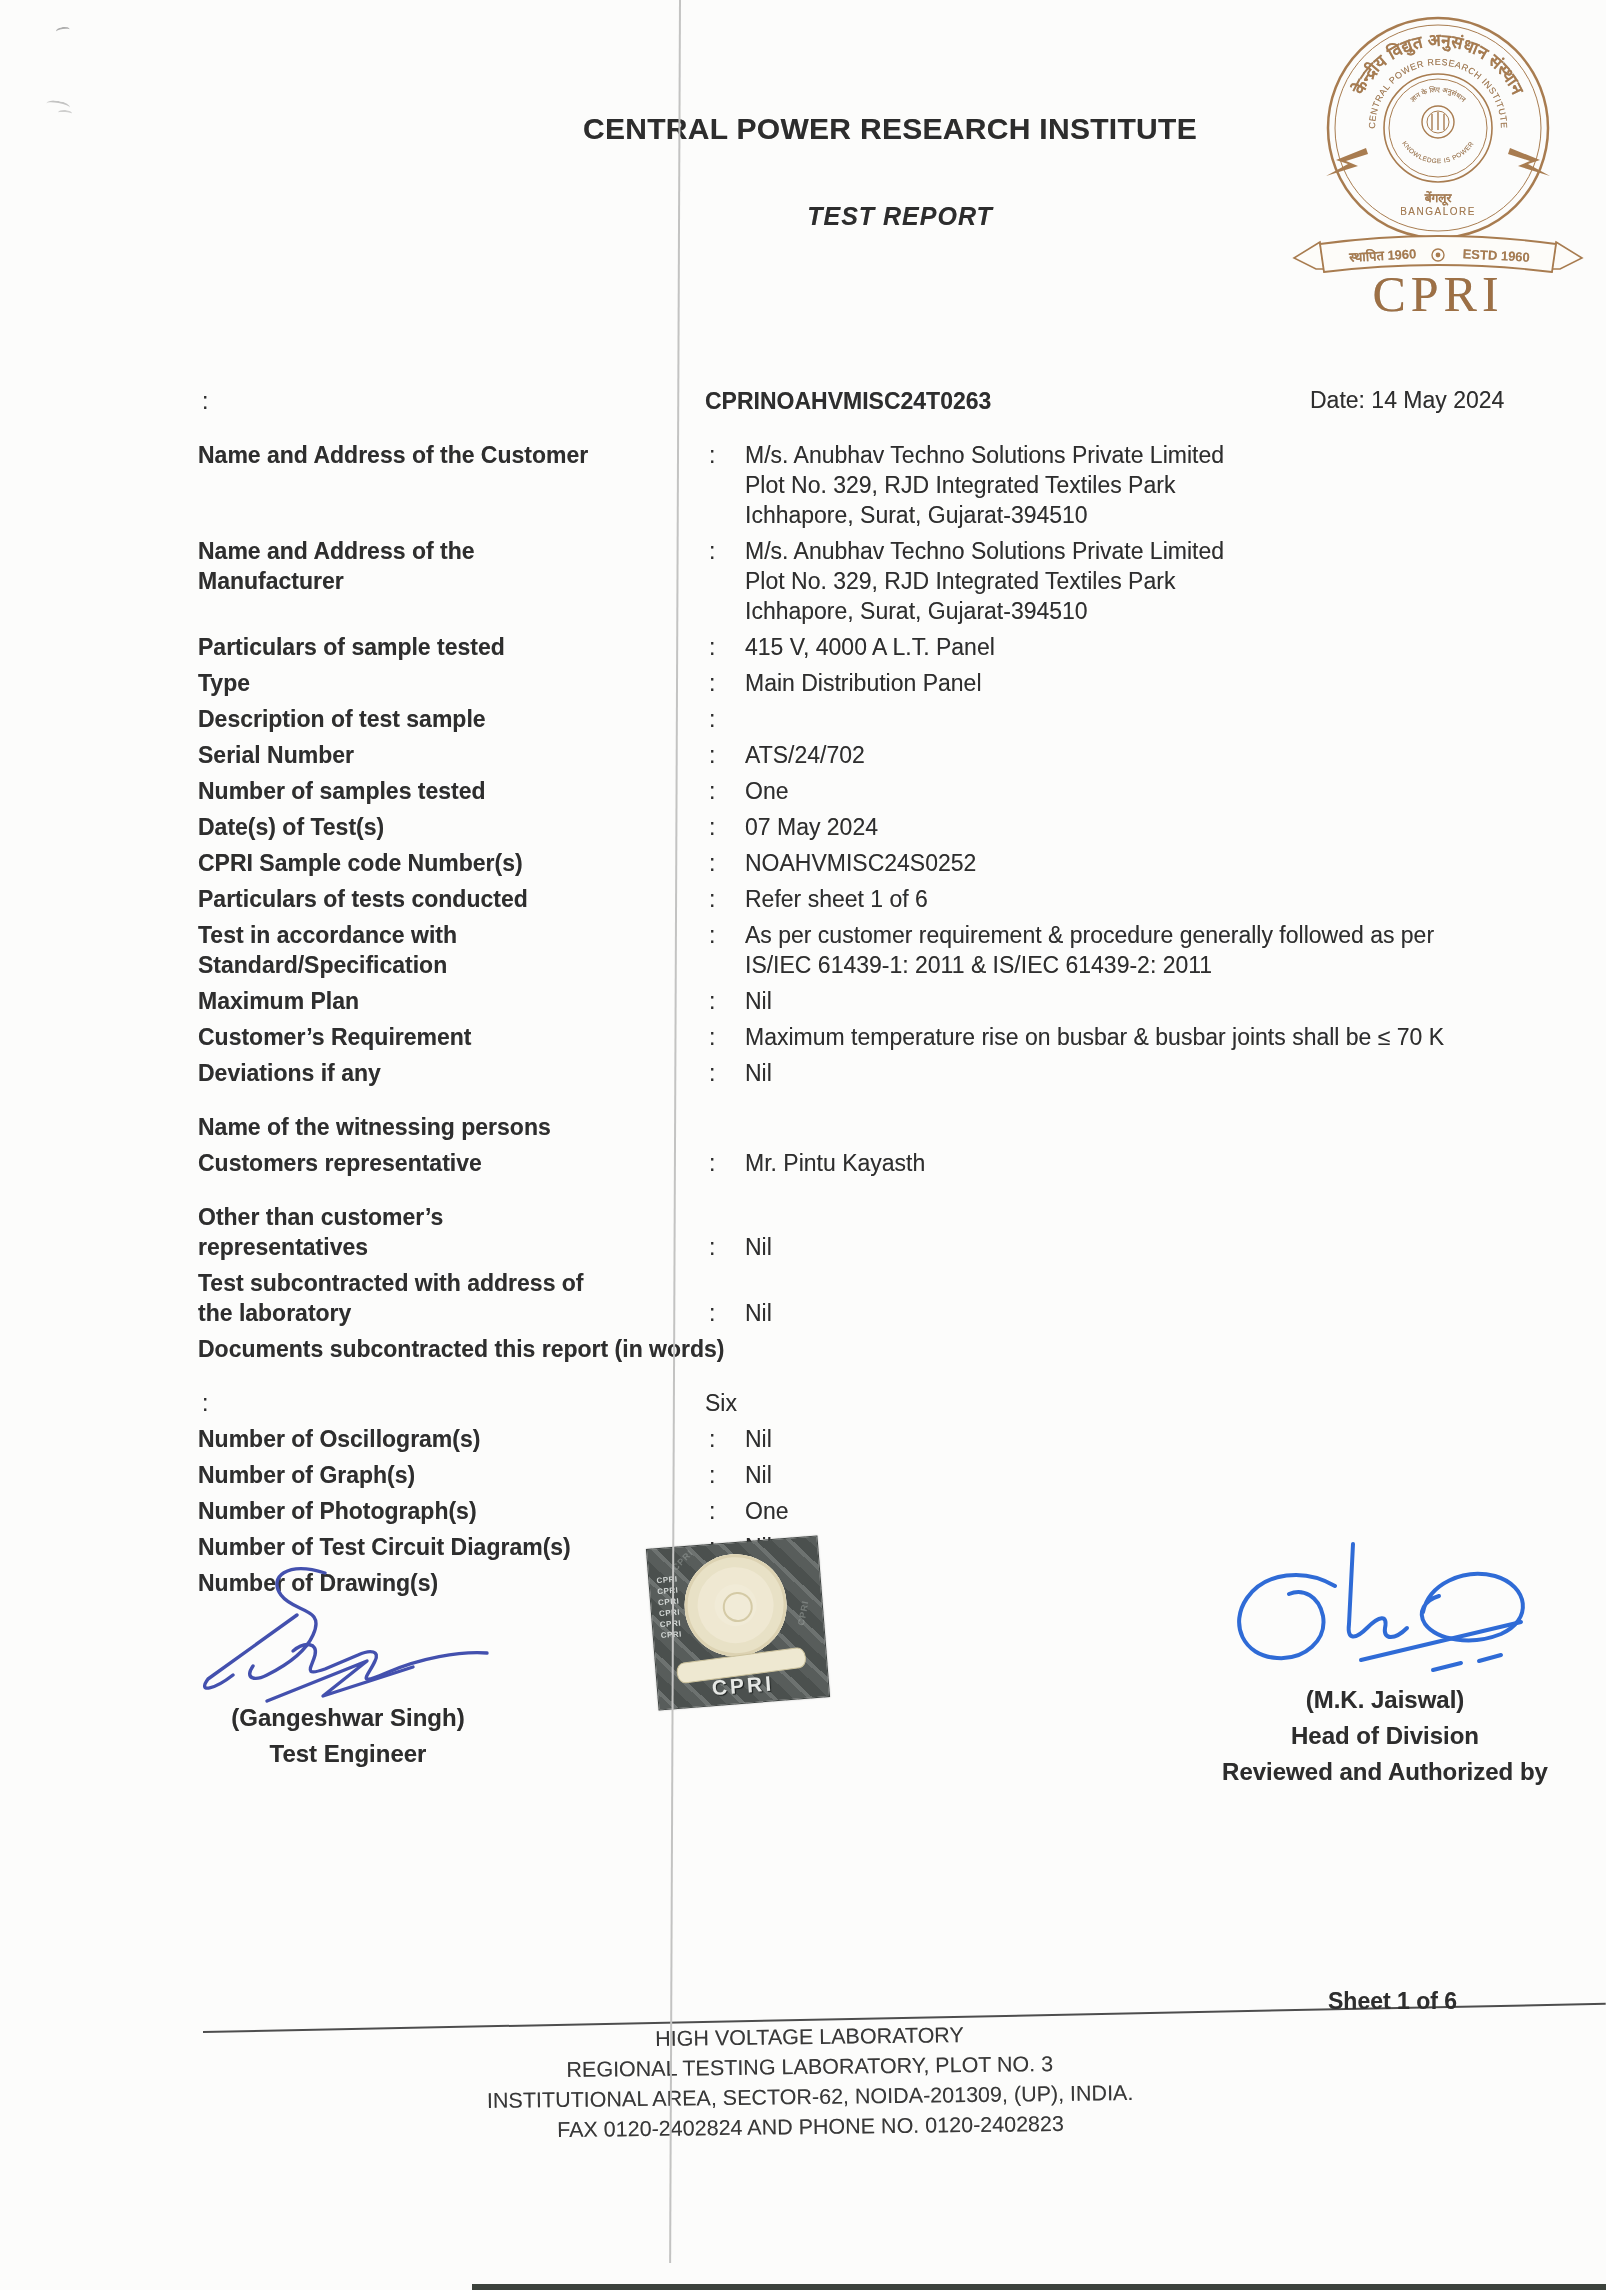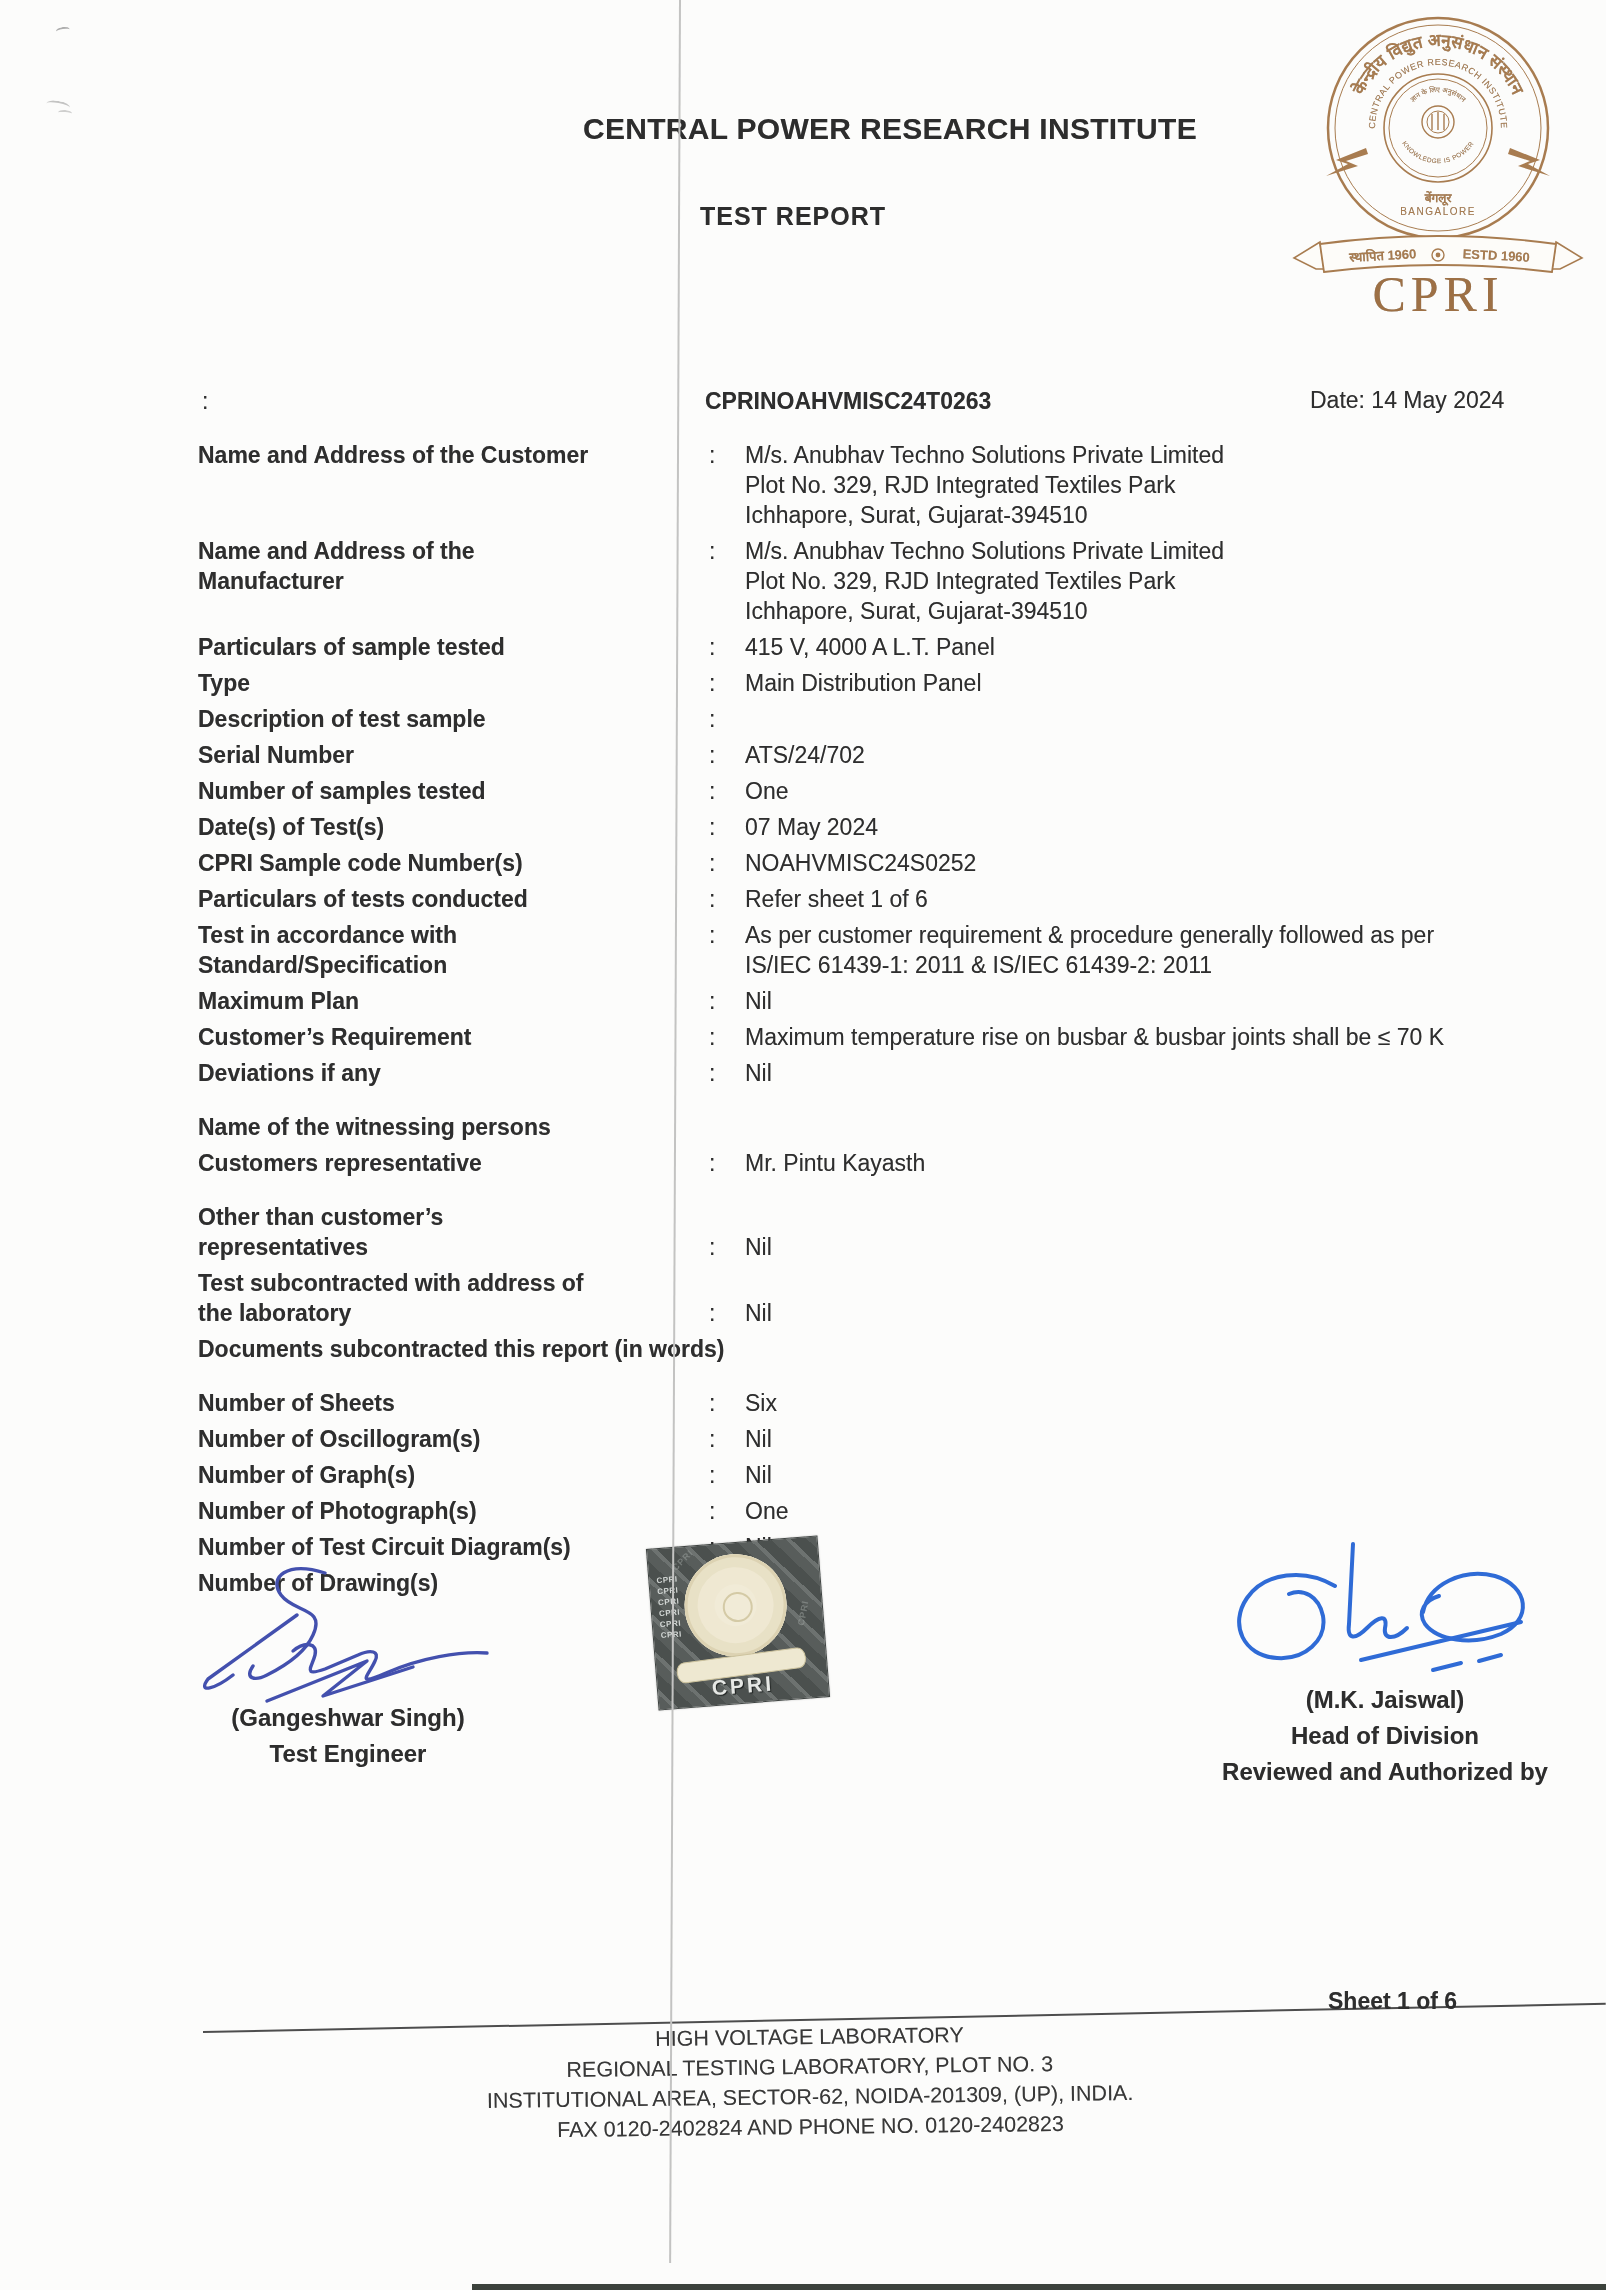--- a/index.html
+++ b/index.html
@@ -5,22 +5,22 @@
   html,body{margin:0;padding:0;background:#e8e8e8;}
   .page{
     position:relative;width:1606px;height:2290px;margin:0 auto;
     background:#fcfcfb;overflow:hidden;
     font-family:"Liberation Sans",sans-serif;color:#2e2e2e;
     text-shadow:0 0 .6px rgba(46,46,46,.35);
   }
   
   .doc-title{position:absolute;left:560px;top:112px;width:660px;text-align:center;
     font-size:30px;font-weight:bold;letter-spacing:.3px;color:#2d2d2d;}
-  .report-type{position:absolute;left:700px;top:202px;width:400px;text-align:left;
-    font-size:25px;font-weight:bold;letter-spacing:1px;color:#2d2d2d;}
+  .report-type{position:absolute;left:700px;top:202px;width:400px;text-align:center;
+    font-size:25px;font-weight:bold;letter-spacing:1px;color:#2d2d2d;font-style:italic;}
   .date-line{position:absolute;left:1310px;top:387px;font-size:23px;font-weight:normal;}
   
   .logo{position:absolute;left:1286px;top:6px;width:320px;height:312px;}
   
   .fields{position:absolute;left:198px;top:386px;width:1352px;font-size:23px;line-height:30px;}
   .frow{display:grid;grid-template-columns:507px 40px 1fr;margin-bottom:6px;}
   .flabel{font-weight:bold;white-space:pre-line;}
   .fcolon{text-align:left;padding-left:4px;}
   .fvalue{white-space:pre-line;}
   .wide .flabel{grid-column:1/-1;}
@@ -245,21 +245,20 @@
     <div class="fcolon">:</div>
     <div class="fvalue">Nil</div>
   </div>
 
   <div class="frow wide">
     <div class="flabel">Documents subcontracted this report (in words)</div>
 
   </div>
 
   <div class="frow gap-top">
-    <div class="flabel">Number of Sheets</div>
     <div class="fcolon">:</div>
     <div class="fvalue">Six</div>
   </div>
 
   <div class="frow">
     <div class="flabel">Number of Oscillogram(s)</div>
     <div class="fcolon">:</div>
     <div class="fvalue">Nil</div>
   </div>
 

